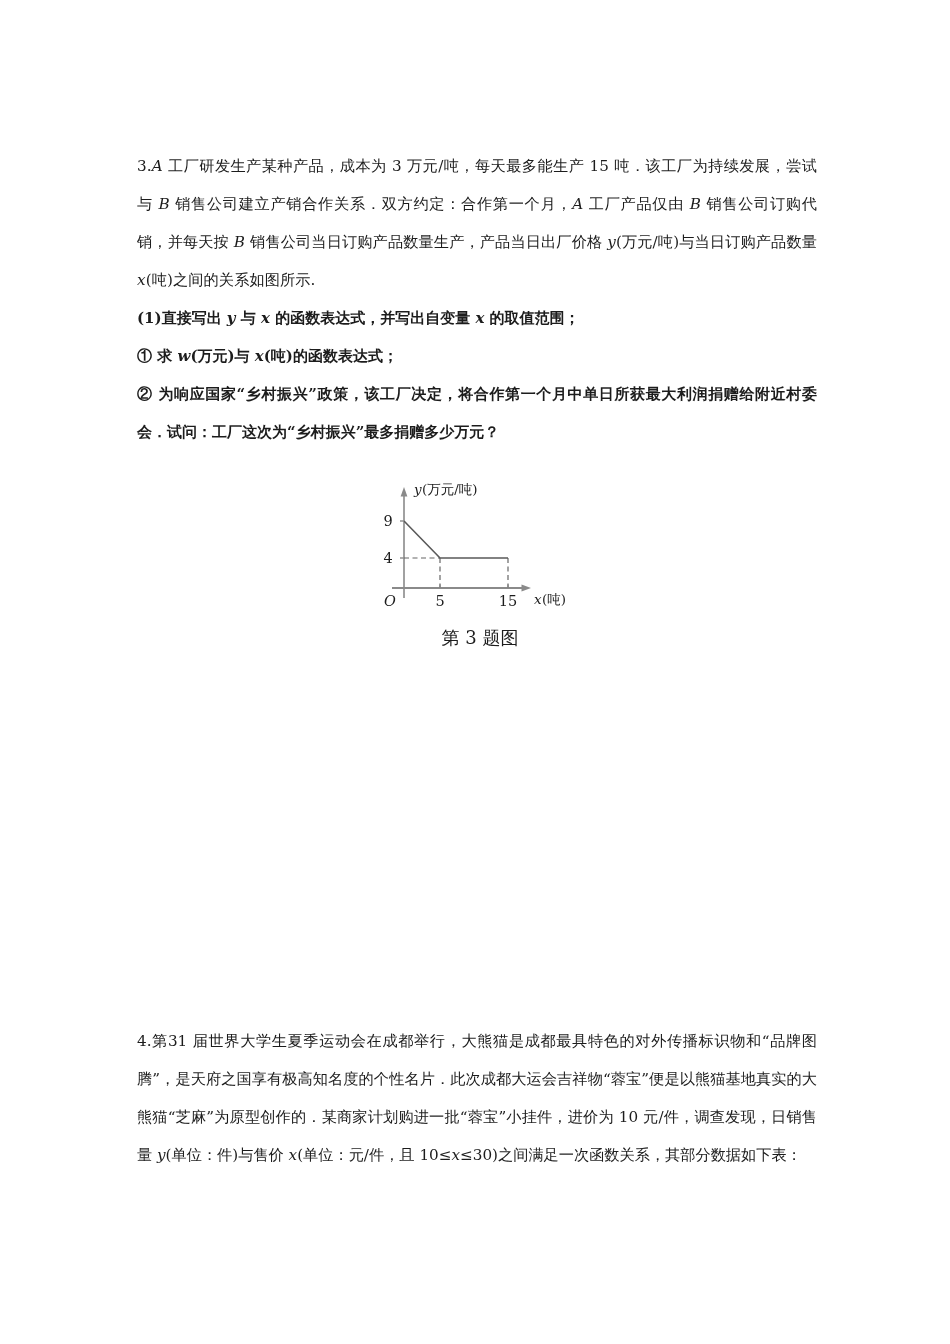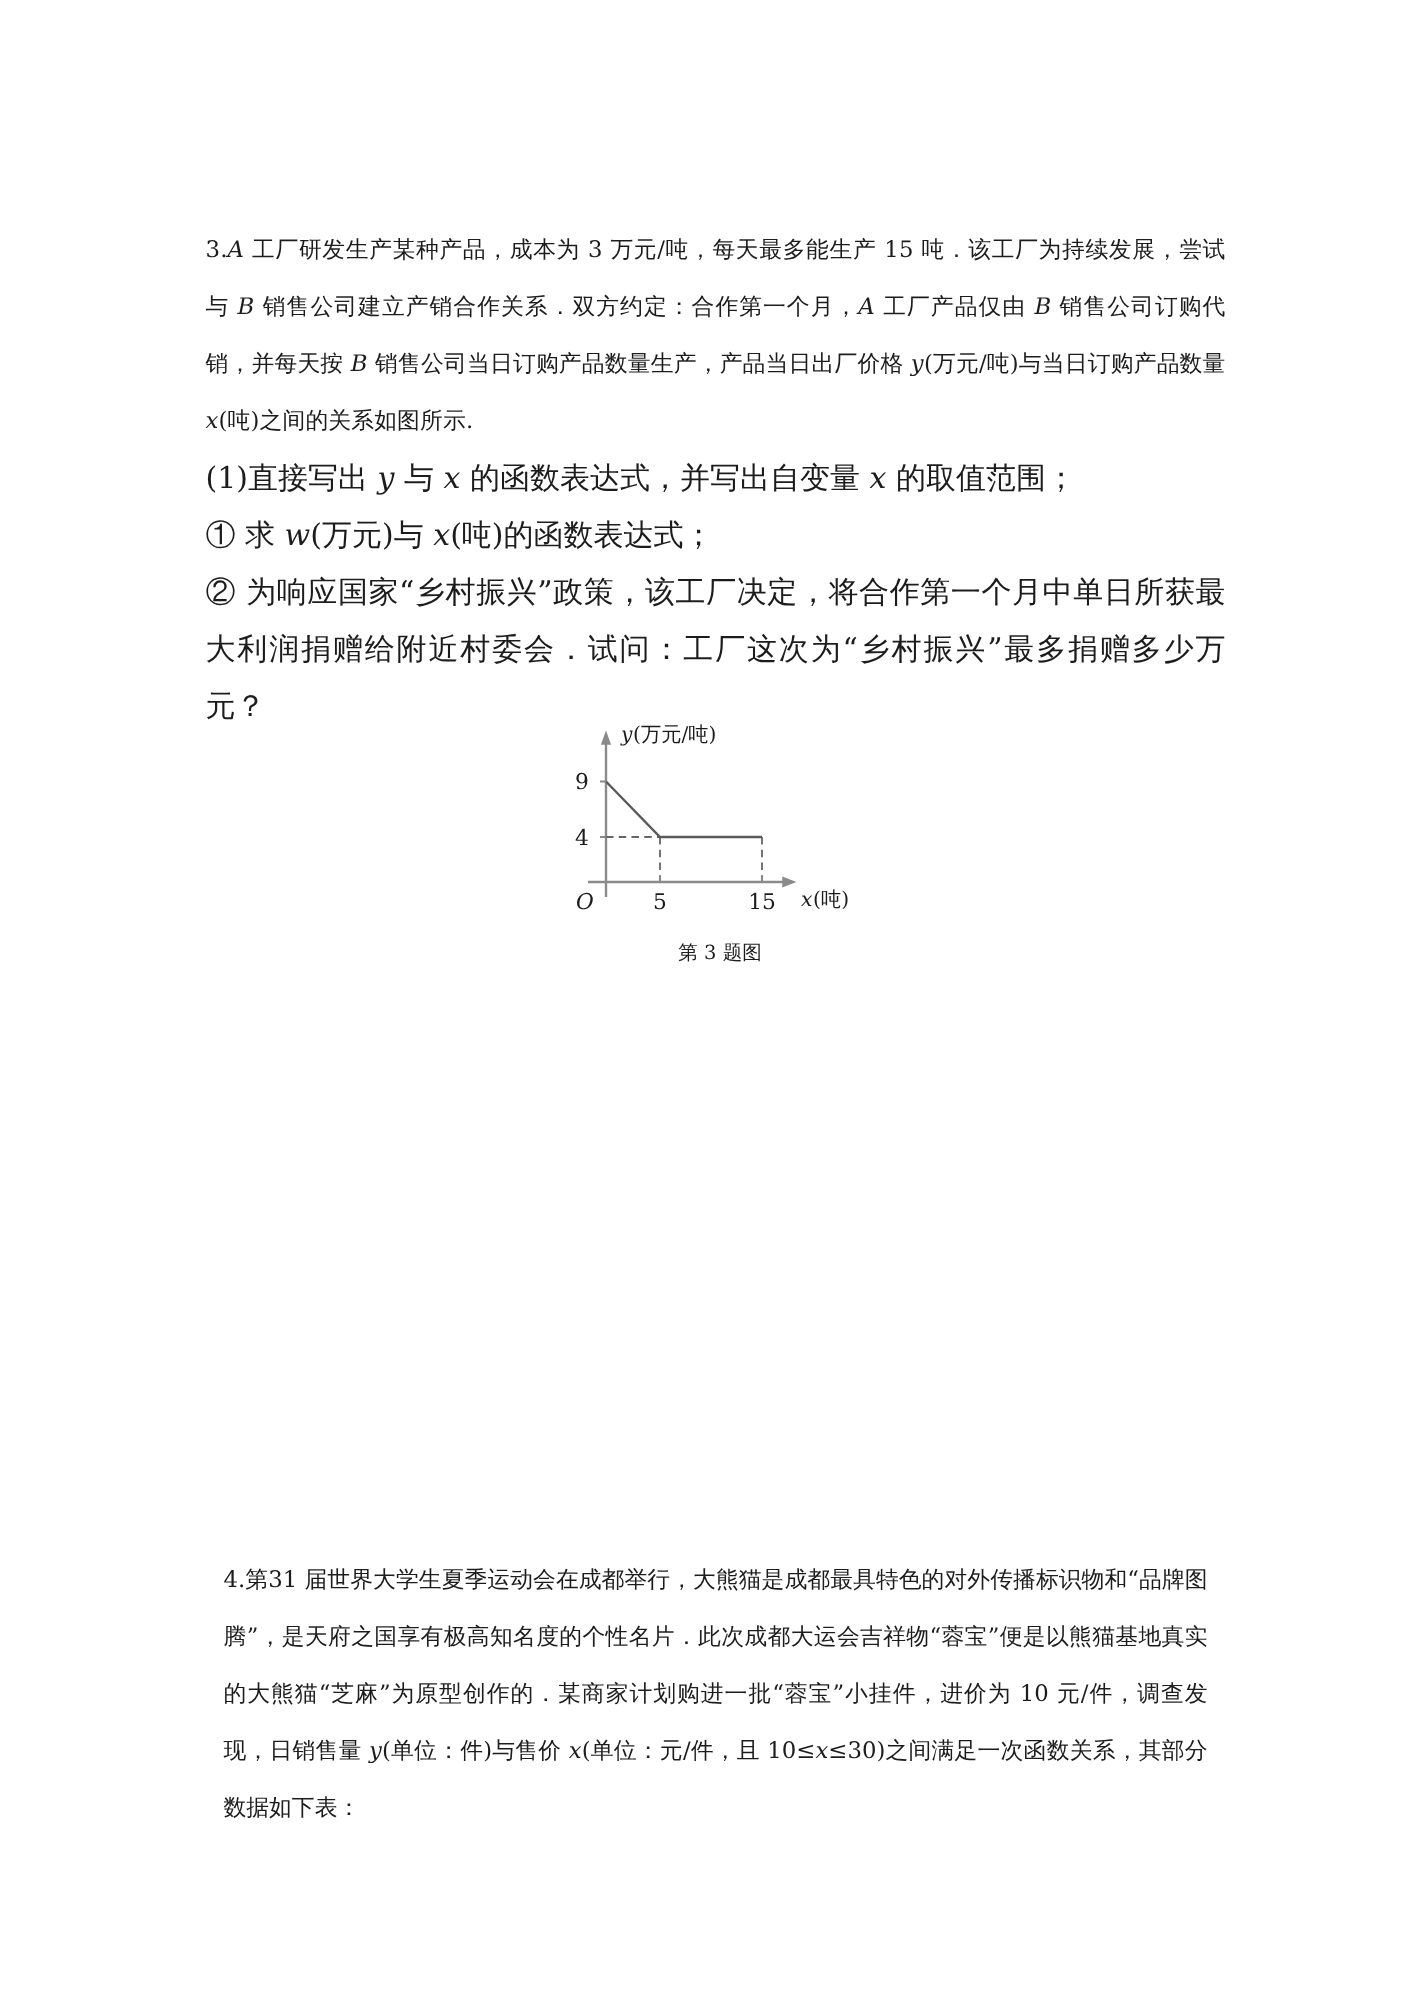--- a/index.html
+++ b/index.html
@@ -31,26 +31,27 @@
   .para {
     font-size: 15.2px;
     line-height: 38px;
     text-align: justify;
     text-justify: inter-ideograph;
     letter-spacing: 0.1px;
     margin: 0;
     color: #1c1c1c;
   }
   .q-line {
-    font-size: 20px;
+    font-size: 15px;
     line-height: 38px;
     margin: 0;
     color: #1c1c1c;
     text-align: justify;
     text-justify: inter-ideograph;
+    font-weight: bold;
   }
   .ital {
     font-style: italic;
     font-family: "DejaVu Serif", "Liberation Serif", serif;
   }
   .num {
     font-family: "DejaVu Serif", "Liberation Serif", serif;
   }
 
   
@@ -63,37 +64,37 @@
   }
   .figure svg {
     display: block;
   }
   .fig-caption {
     position: absolute;
     left: 0;
     top: 148px;
     width: 220px;
     text-align: center;
-    font-size: 13px;
+    font-size: 18px;
     color: #1c1c1c;
   }
 
   
   .content2 {
     position: absolute;
     left: 137px;
     top: 1022px;
     width: 680px;
   }
   .para2 {
     font-size: 15.2px;
     line-height: 38px;
     text-align: justify;
     text-justify: inter-ideograph;
-    margin: 12px;
+    margin: 0;
     color: #1c1c1c;
   }
 </style>
 </head>
 <body>
 
 <div class="page">
 
   <div class="content">
 

